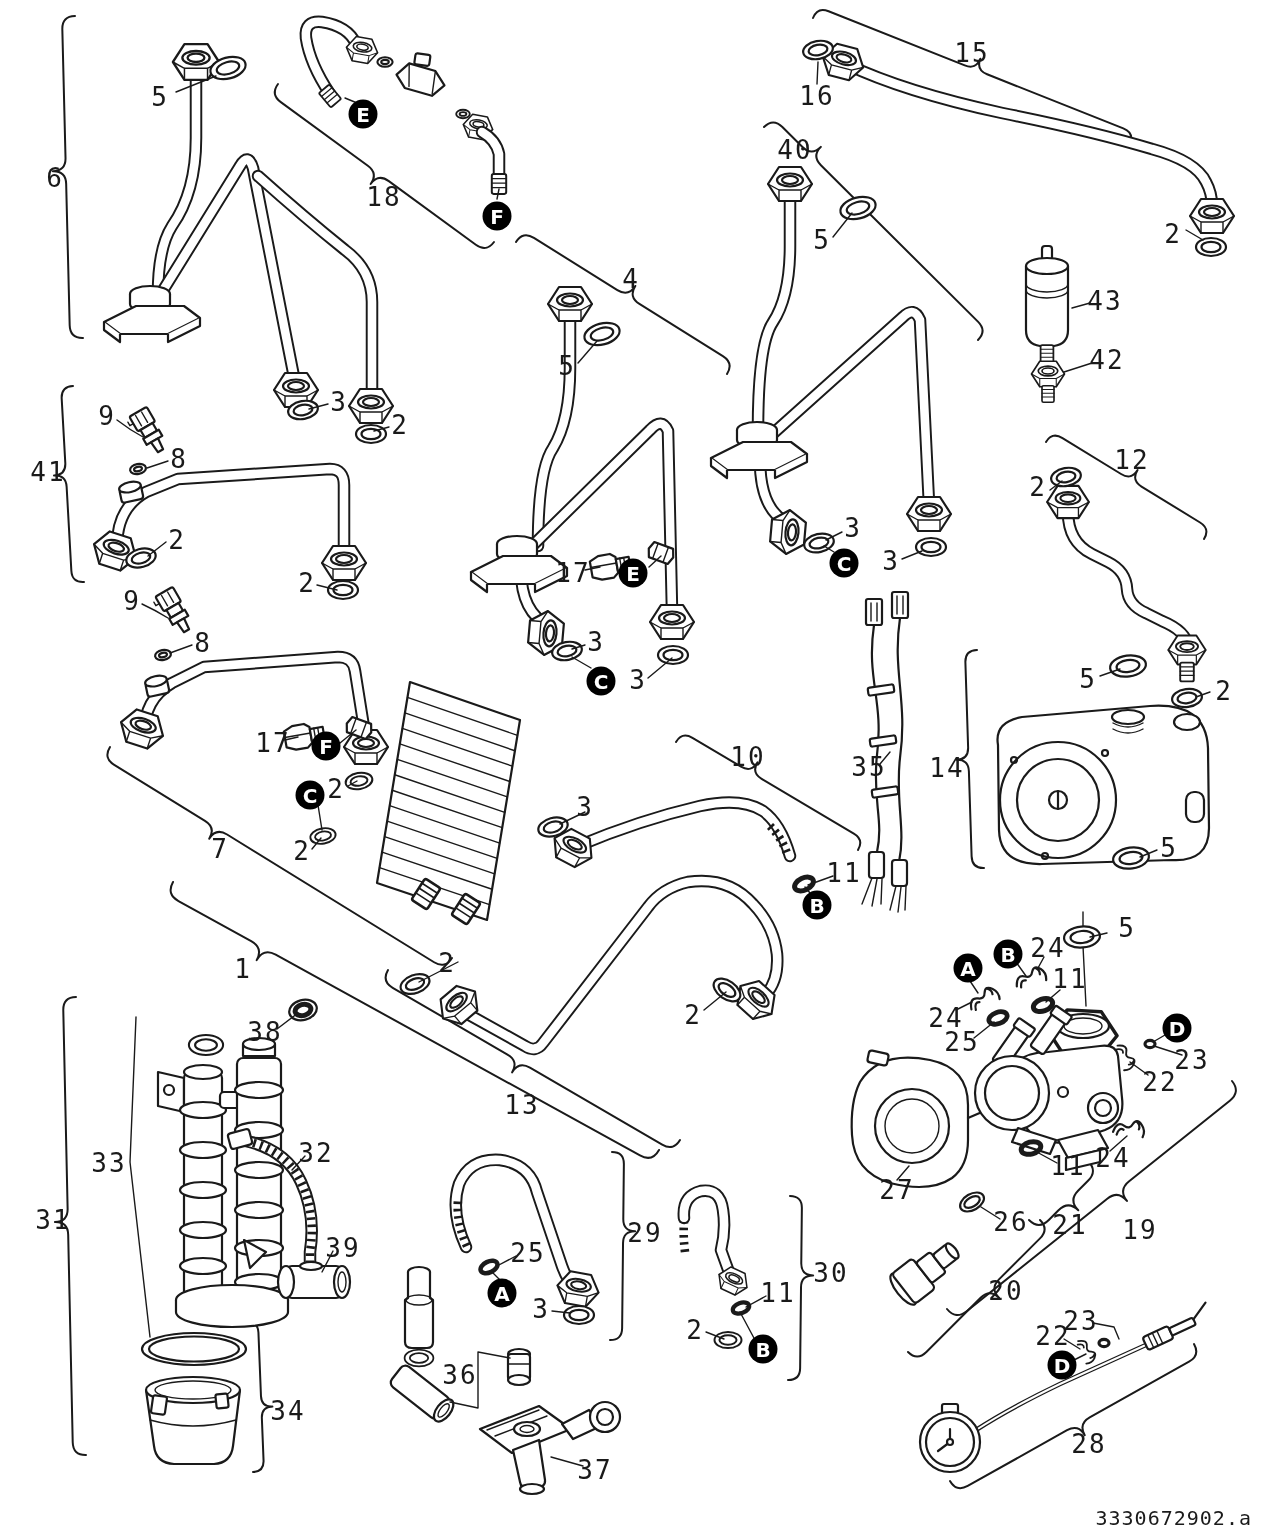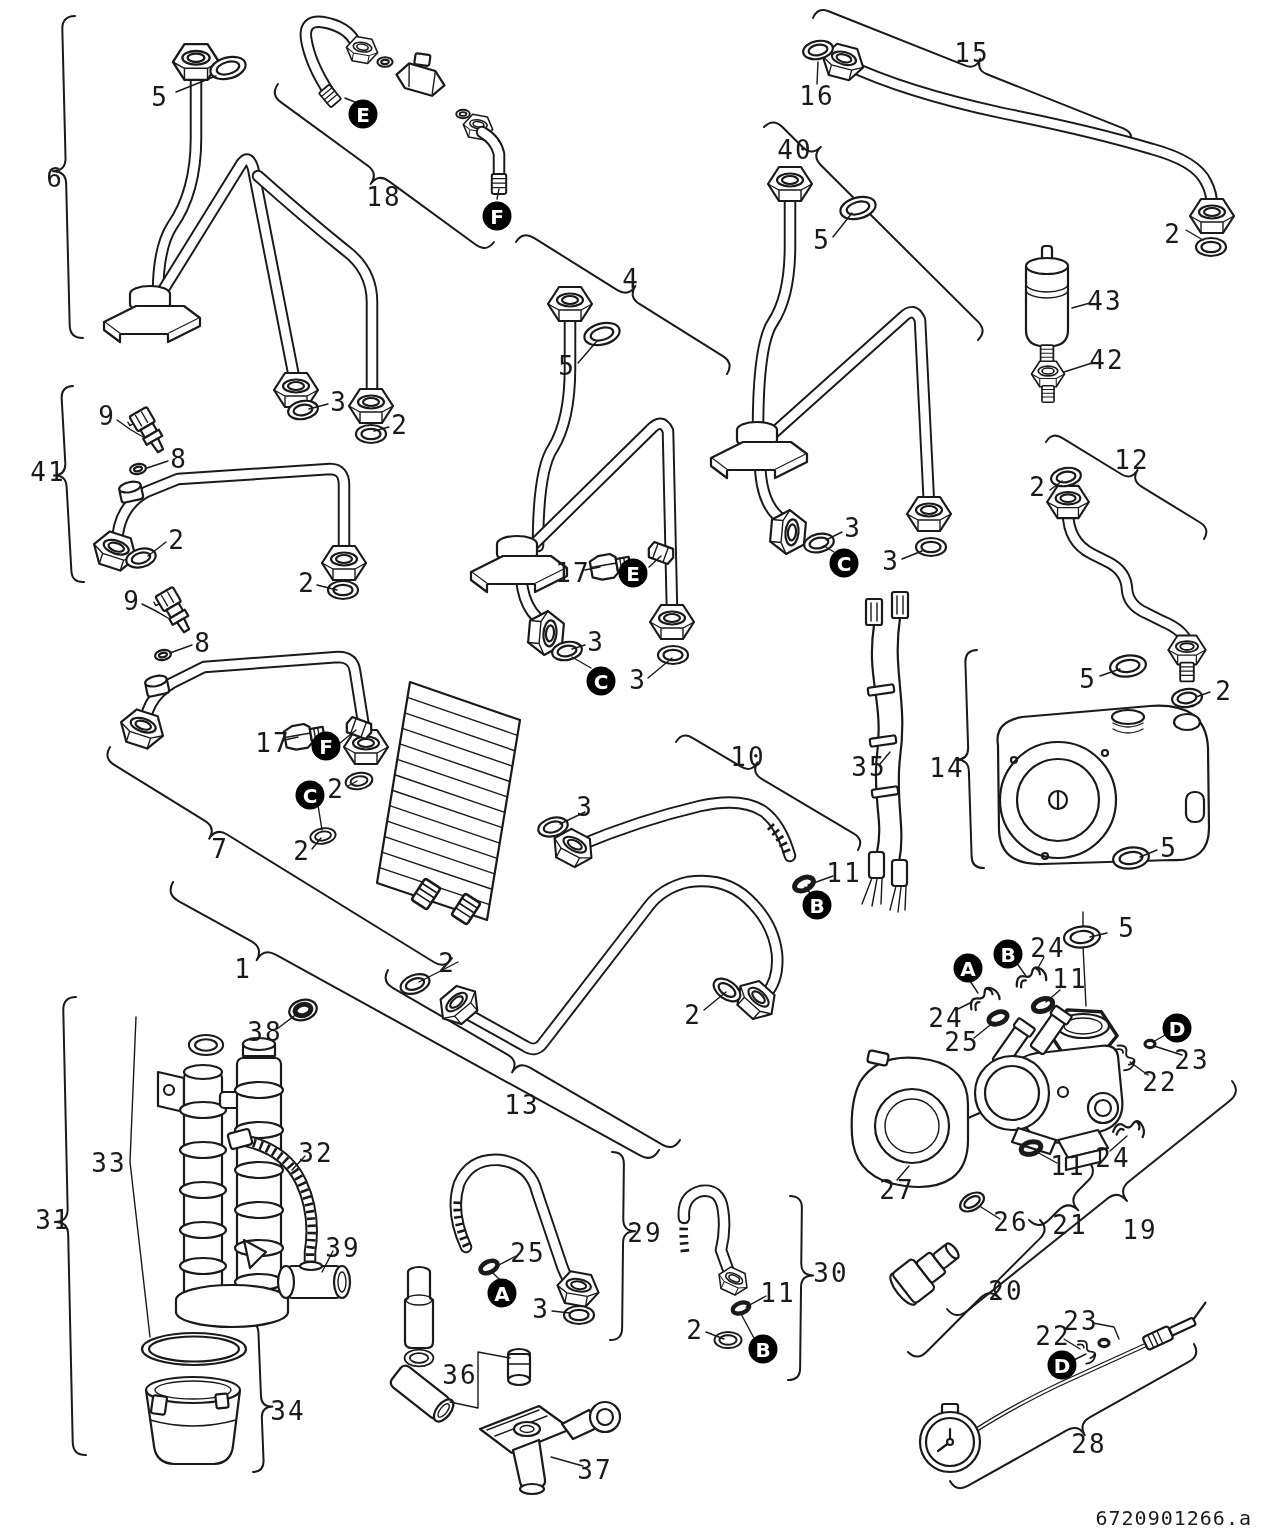--- a/index.html
+++ b/index.html
@@ -656,14 +656,14 @@
           <circle cx="763" cy="1349" r="14.5" fill="#000000"></circle>
           <text x="763" y="1356.5" text-anchor="middle" class="bdg" fill="#ffffff">B</text>
         </g>
         <g>
           <circle cx="1062" cy="1365" r="14.5" fill="#000000"></circle>
           <text x="1062" y="1372.5" text-anchor="middle" class="bdg" fill="#ffffff">D</text>
         </g>
       </g>
 </svg>
 
-<div class="docnum">6720901266.a</div>
+<div class="docnum">3330672902.a</div>
 </div>
 
 </body></html>

